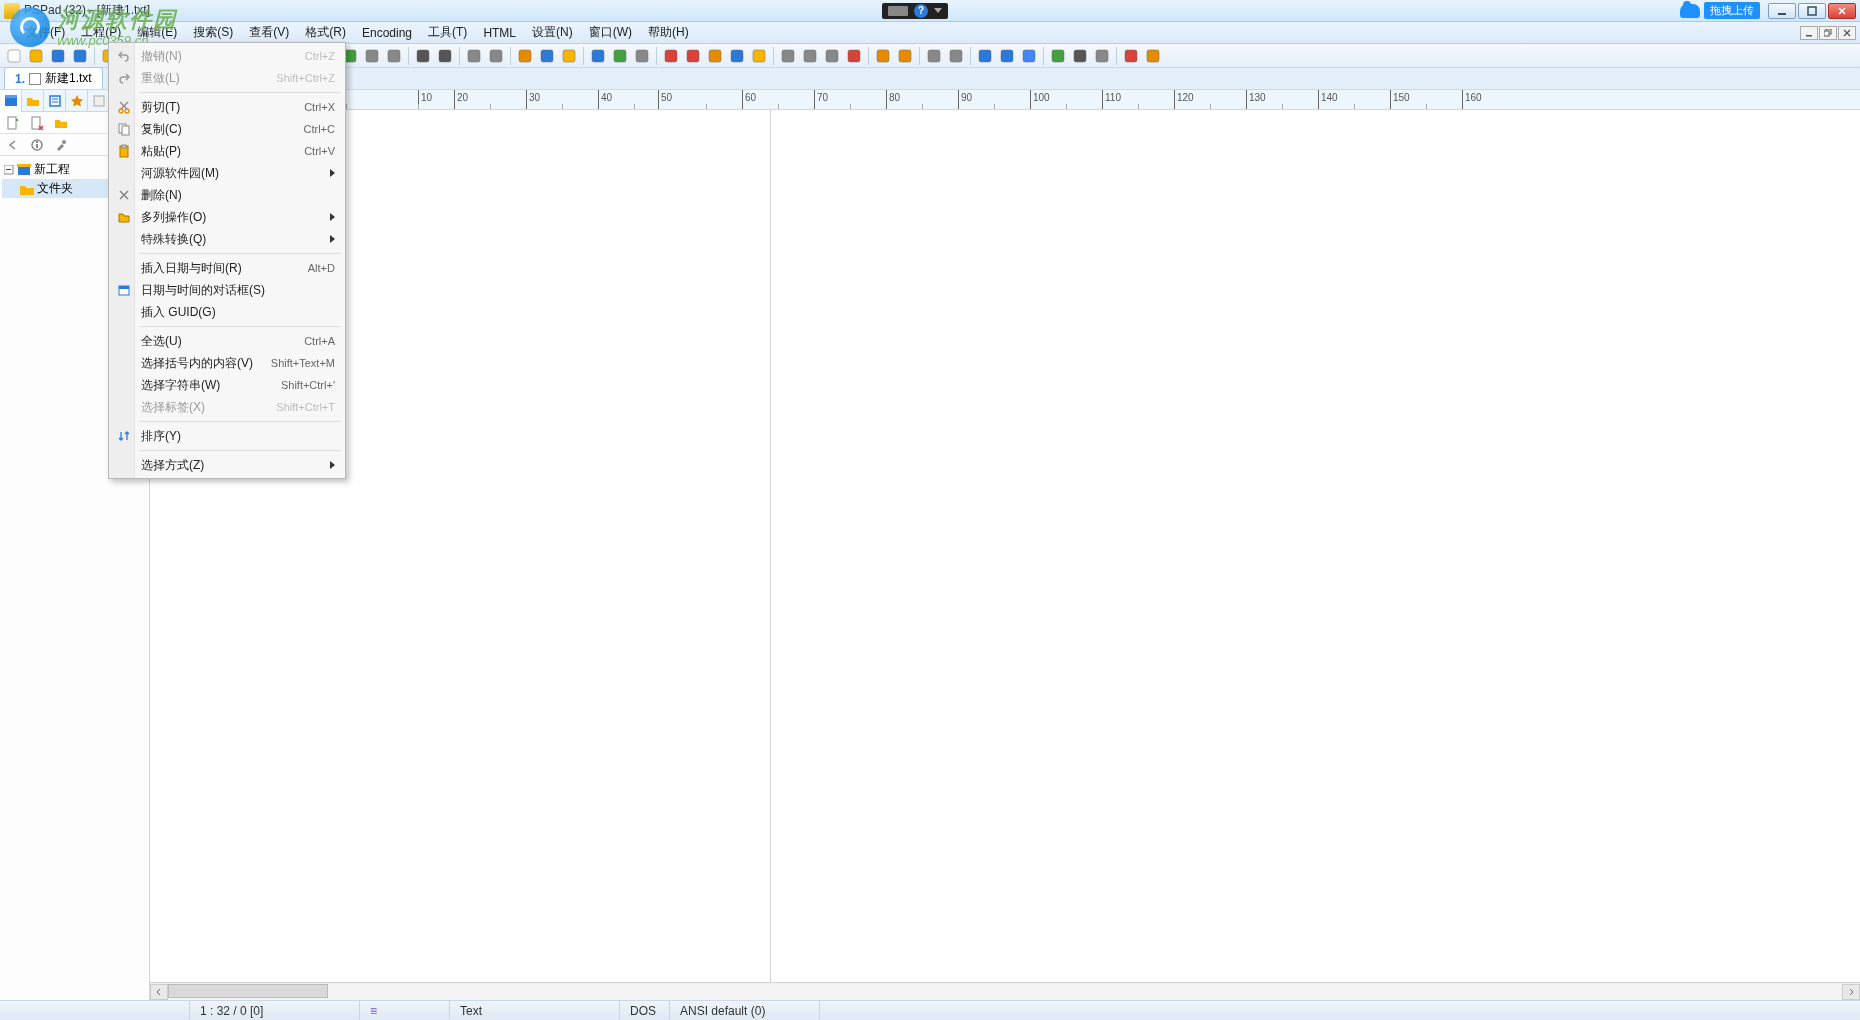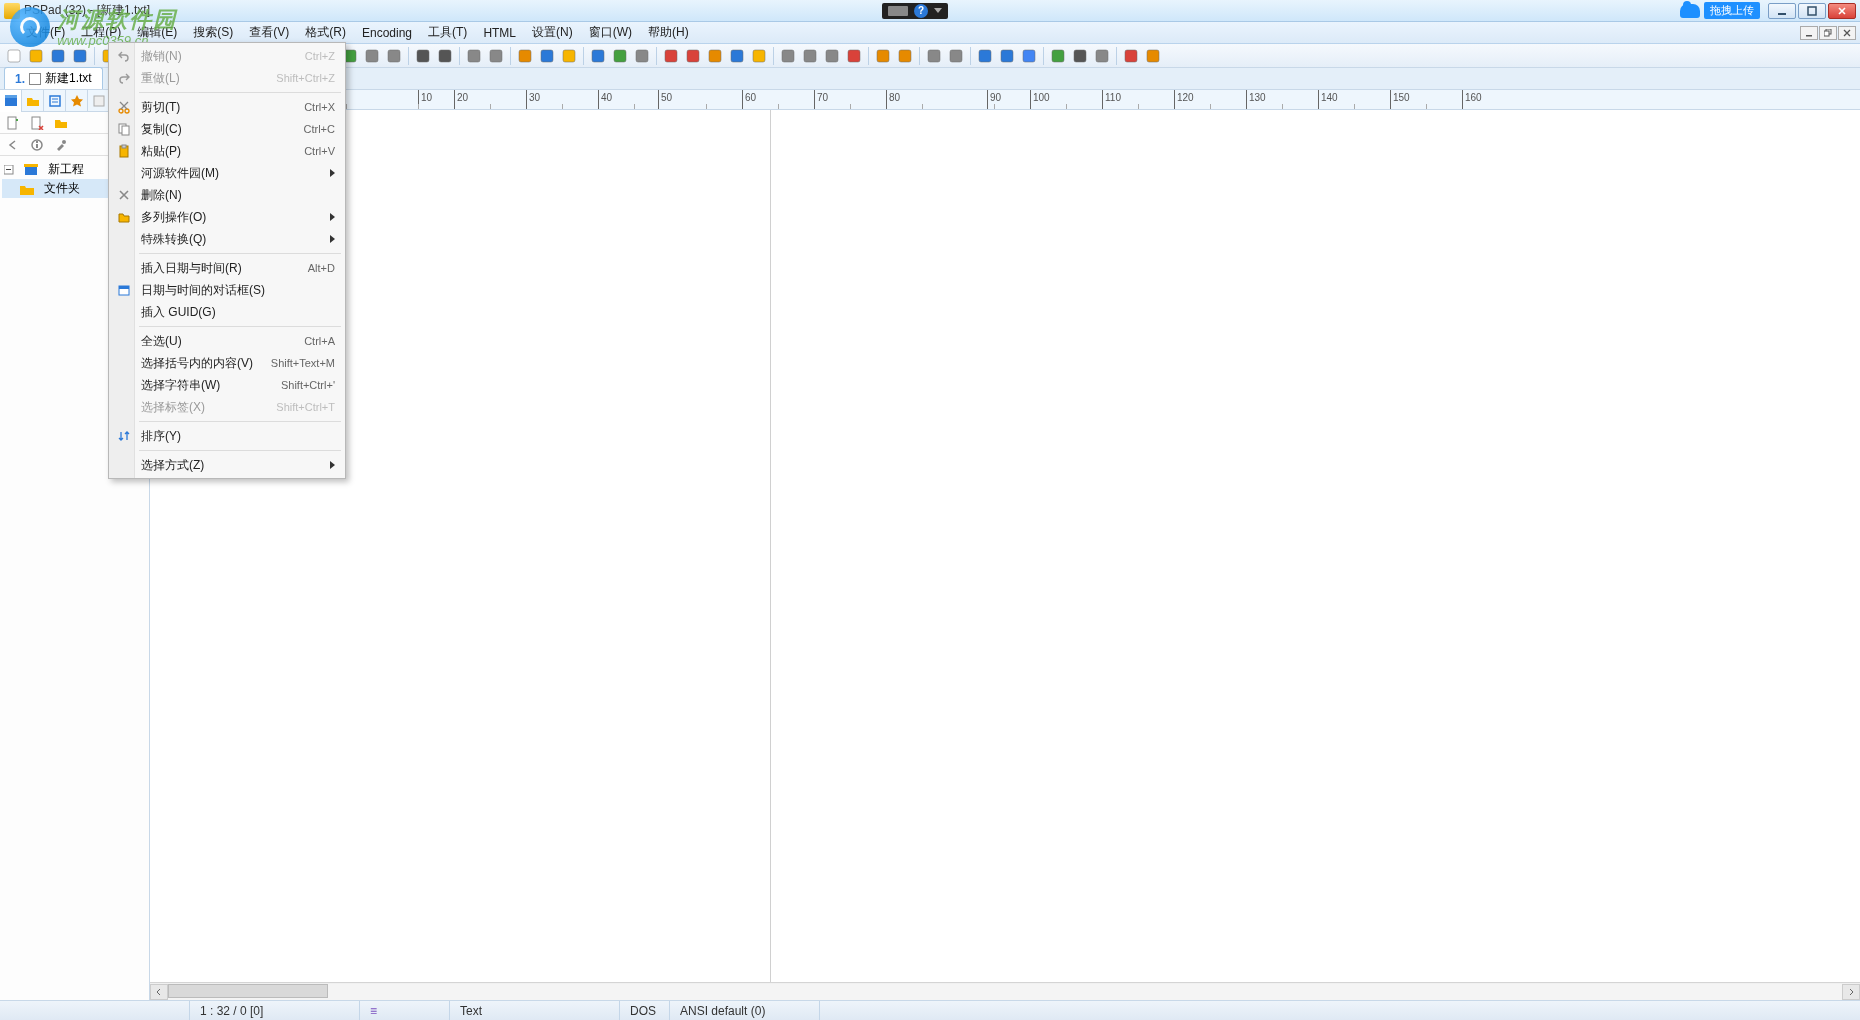--- a/index.html
+++ b/index.html
@@ -51,21 +51,21 @@
 
 
 .main { display:flex; height: calc(100% - 22px - 22px - 24px - 22px - 20px); }
 .sidebar { width: 150px; background:#fdfdfd; border-right:1px solid #c8d8e8; display:flex; flex-direction:column; }
 .side-tabs { height:22px; display:flex; background:#eef6fd; border-bottom:1px solid #c8d8e8; }
 .side-tab { width:22px; height:22px; display:flex; align-items:center; justify-content:center; border-right:1px solid #c8d8e8; }
 .side-tab.active { background:#fff; }
 .side-tool { height:22px; display:flex; align-items:center; padding:0 4px; gap:6px; border-bottom:1px solid #e0e0e0; }
 .side-tool .st { width:18px; height:18px; display:flex; align-items:center; justify-content:center; }
 .tree { flex:1; padding:4px 2px; }
-.tree-item { display:flex; align-items:center; gap:10px; padding:1px 2px; }
+.tree-item { display:flex; align-items:center; gap:3px; padding:1px 2px; }
 .tree-item.sel { background:#d6e8f8; }
 .tree-ico { width:14px; height:12px; }
 .tree-indent { padding-left:18px; }
 
 .editor-wrap { flex:1; display:flex; flex-direction:column; position:relative; }
 .ruler { height:20px; background:#eef6fd; border-bottom:1px solid #c8d8e8; position:relative; overflow:hidden; font-size:10px; color:#555; }
 .ruler .rscale { position:absolute; left:160px; right:0; top:0; height:100%; }
 .ruler .rtick { position:absolute; top:0; height:100%; border-left:1px solid #666; }
 .ruler .rtick .rlab { position:absolute; top:2px; left:2px; font-size:10px; }
 .ruler .rtick.minor { border-left:1px solid #aaa; height:6px; top:14px; }
@@ -565,21 +565,21 @@
           </div>
           <div class="rtick minor" style="left: 468px;"></div>
           <div class="rtick" style="left: 504px;">
             <div class="rlab">70</div>
           </div>
           <div class="rtick minor" style="left: 540px;"></div>
           <div class="rtick" style="left: 576px;">
             <div class="rlab">80</div>
           </div>
           <div class="rtick minor" style="left: 612px;"></div>
-          <div class="rtick" style="left: 677px;">
+          <div class="rtick" style="left: 648px;">
             <div class="rlab">90</div>
           </div>
           <div class="rtick minor" style="left: 684px;"></div>
           <div class="rtick" style="left: 720px;">
             <div class="rlab">100</div>
           </div>
           <div class="rtick minor" style="left: 756px;"></div>
           <div class="rtick" style="left: 792px;">
             <div class="rlab">110</div>
           </div>

